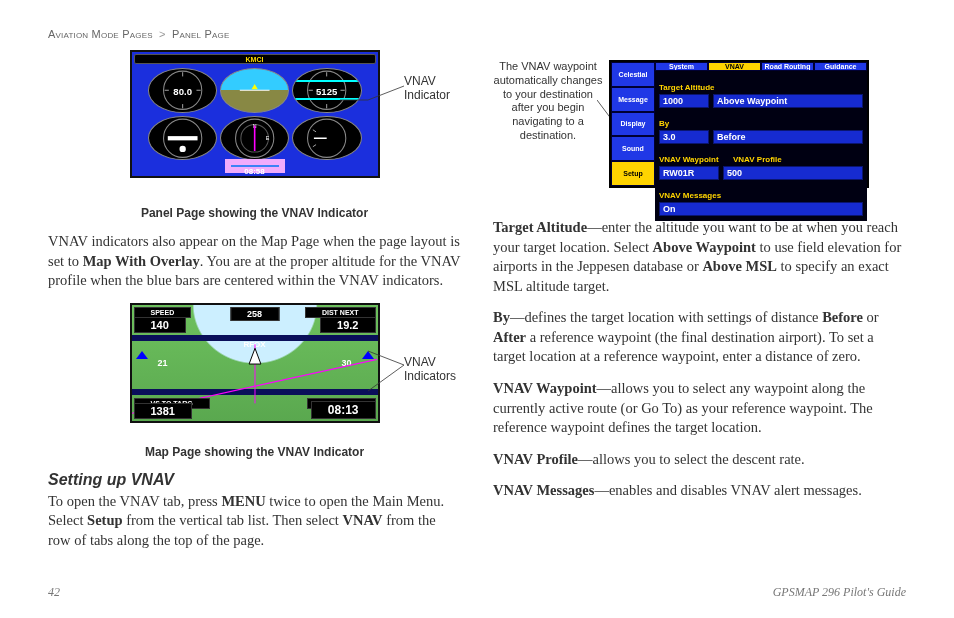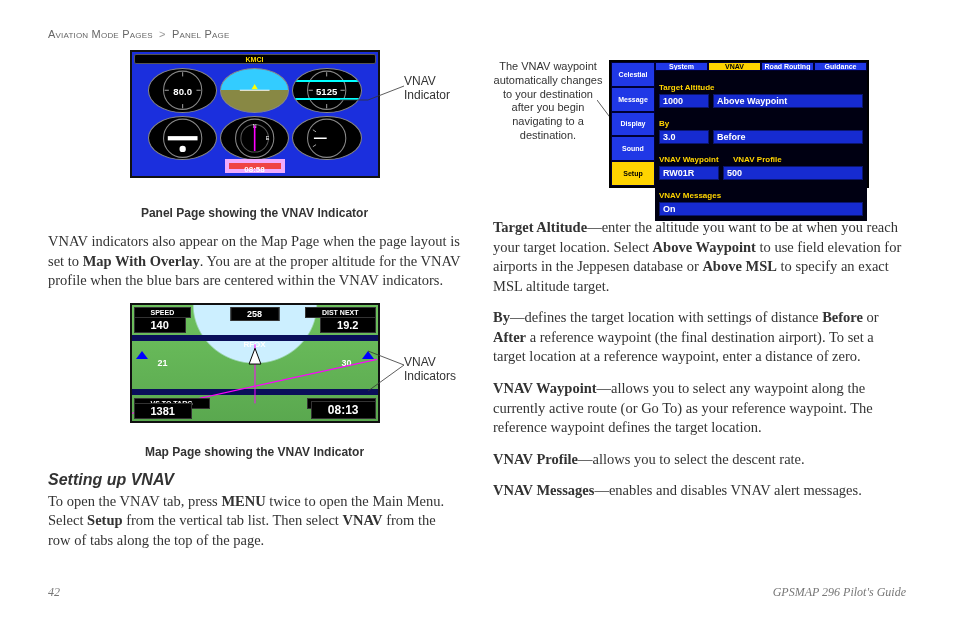--- a/index.html
+++ b/index.html
@@ -62,21 +62,21 @@
   .gauge-center { font: 700 9px Arial; fill:#fff; text-anchor:middle; }
   .ahz { background: linear-gradient(#3cf 0 48%, #3cf 48%, #884 48%, #884 100%); }
   .gauge-top-strip {
     position:absolute; top:2px; left:2px; right:2px; height:10px;
     background:#000; border:1px solid #555; border-radius:2px;
     color:#fd0; font:700 7px Arial; text-align:center; line-height:9px;
   }
   .vnav-bar { position:absolute; left:2px; right:2px; height:2px; background:#0ff; }
   .clock-box {
     position:absolute; bottom:3px; left:50%; transform:translateX(-50%);
-    width:60px; height:14px; background:#ef4444; border:4px solid #f0abfc; color:#fff;
+    width:60px; height:14px; background:#3b82f6; border:6px solid #f0abfc; color:#fff;
     font:700 8px Arial; text-align:center; line-height:13px;
   }
   .leader {
     position:absolute; pointer-events:none;
   }
   .leader svg { overflow:visible; }
   .leader-label {
     font-family: Arial, sans-serif; font-size:12px; color:#333; position:absolute;
   }
   .caption {

